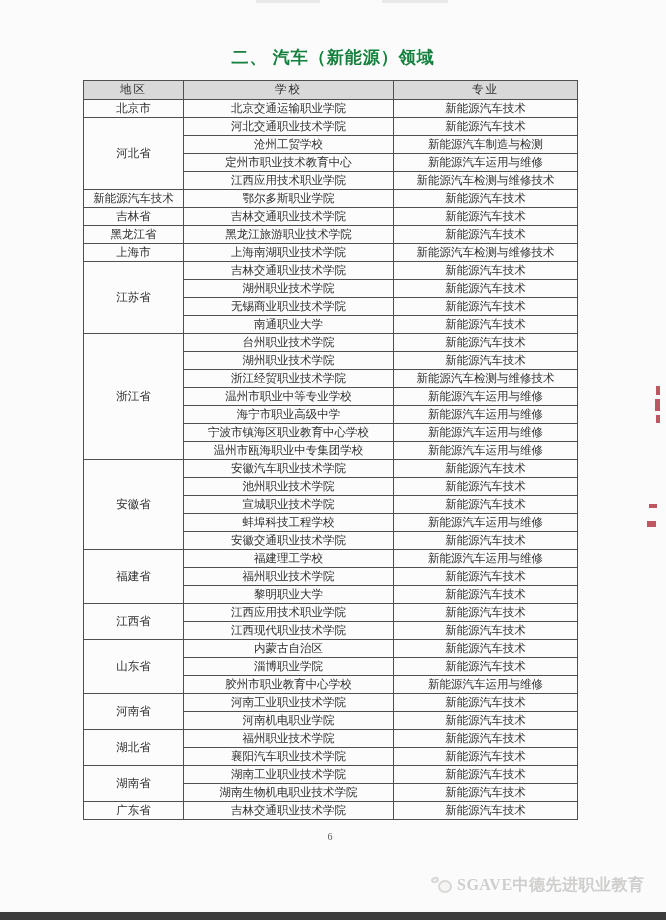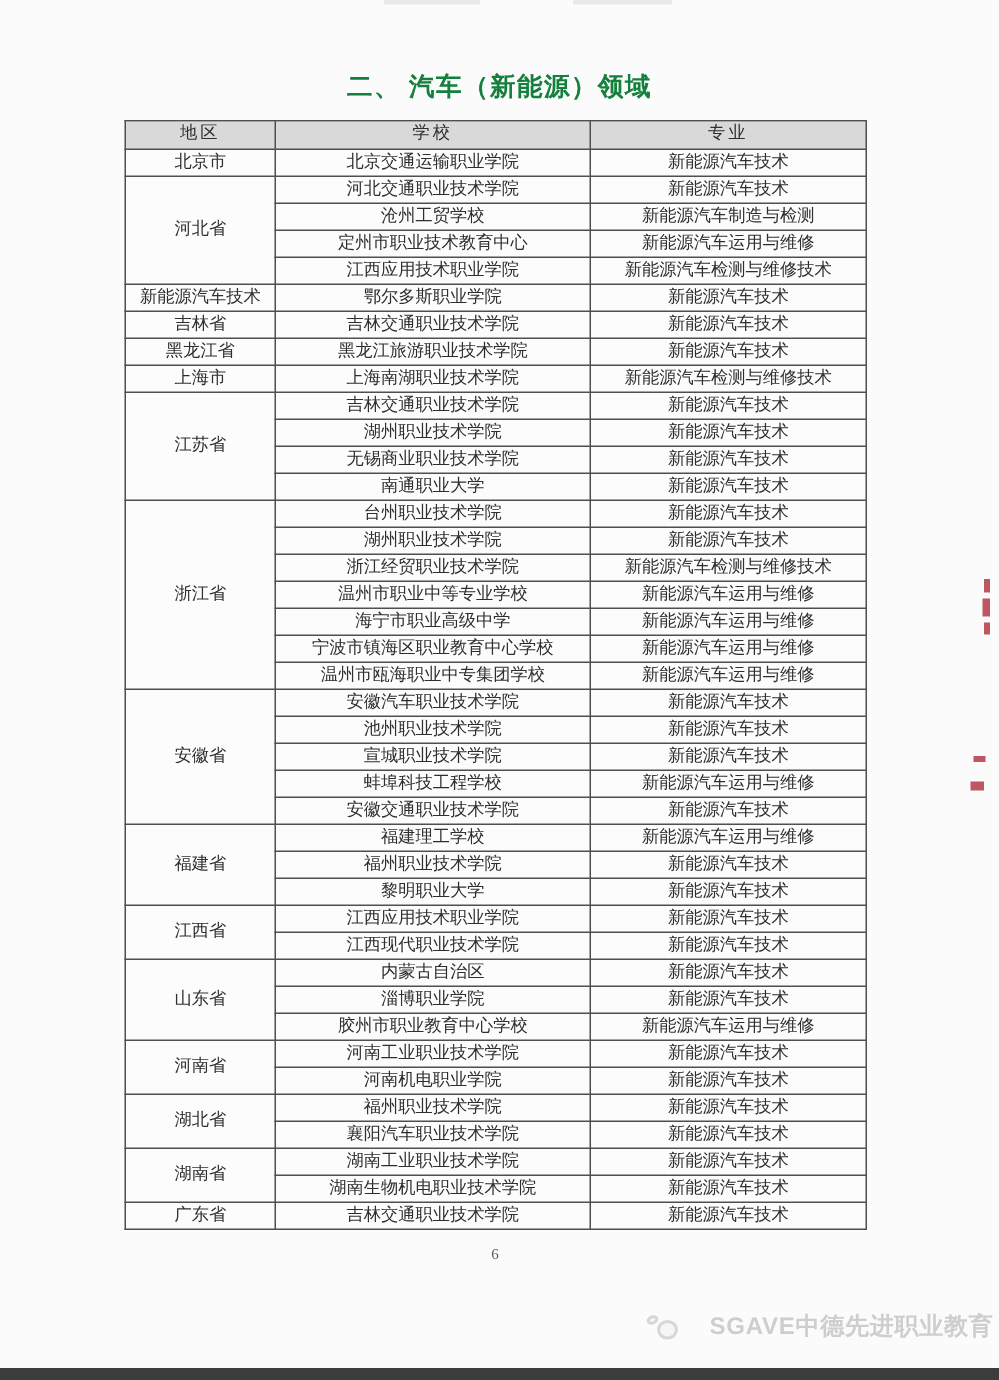--- a/index.html
+++ b/index.html
@@ -66,24 +66,24 @@
     top: 831px; left: 83px; width: 494px;
     text-align: center;
     font-size: 10px;
     color: #5a5a5a;
   }
 
   .footer-brand {
     position: absolute;
     top: 874px; left: 430px;
     display: flex;
-    align-items: flex-start;
-    gap: 17px;
+    align-items: center;
+    gap: 1px;
     color: #cfcecd;
-    font-family: Liberation Sans, sans-serif;
+    font-family: Liberation Serif, serif;
     font-size: 16px;
     font-weight: bold;
     letter-spacing: 0.5px;
   }
   .brand-logo {
     position: relative;
     width: 26px; height: 22px;
   }
   .brand-logo .blob1, .brand-logo .blob2 {
     position: absolute;

